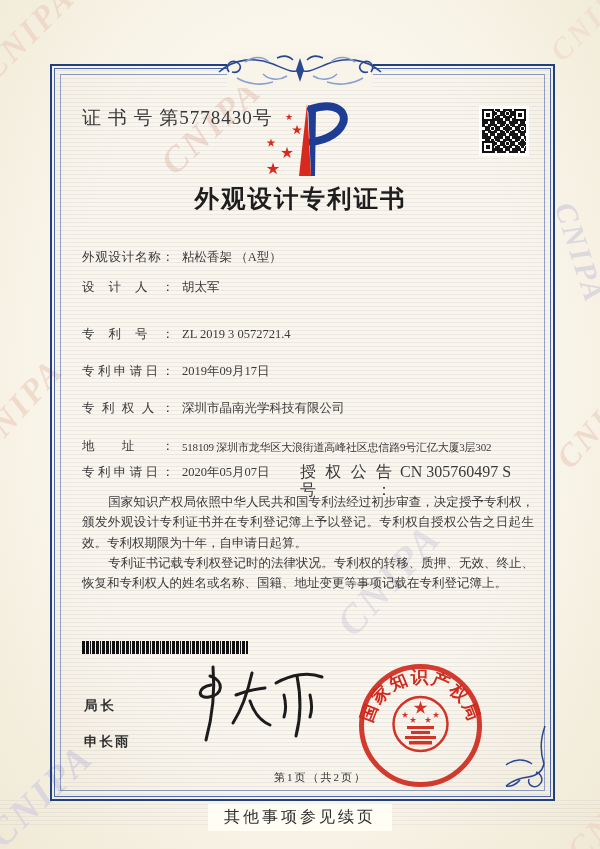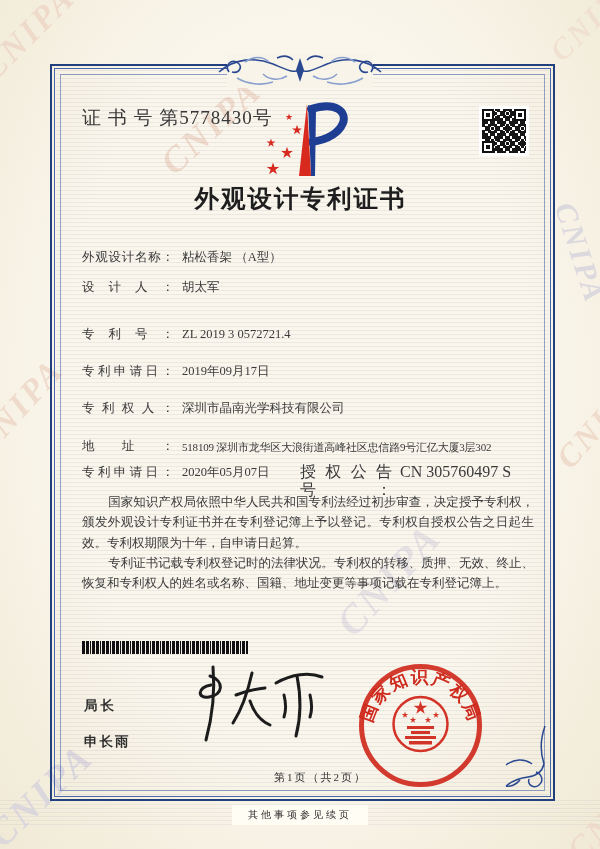--- a/index.html
+++ b/index.html
@@ -67,21 +67,21 @@
       font-weight:700;font-size:13.5px;color:#2e2e2e;letter-spacing:2px;margin-top:22px;}
   .signature{position:absolute;left:172px;top:660px;z-index:2;}
 
   .seal{position:absolute;left:357px;top:662px;width:127px;height:127px;z-index:3;}
   .seal-date{position:absolute;left:0;top:71px;width:127px;text-align:center;font-weight:700;
       font-size:12.5px;color:#141414;letter-spacing:.5px;}
 
   .page-num{position:absolute;left:50px;top:770px;width:541px;z-index:2;text-align:center;
       font-size:11px;color:#333;letter-spacing:2px;}
   .note-wrap{position:absolute;left:0;top:804px;width:600px;z-index:2;text-align:center;}
-  .note{display:inline-block;background:#fffdf4;padding:3px 16px;font-size:10px;color:#2f2f2f;letter-spacing:3px;}
+  .note{display:inline-block;background:#fffdf4;padding:3px 16px;font-size:16px;color:#2f2f2f;letter-spacing:3px;}
 </style>
 </head>
 <body>
 
 <div class="page">
 
   <span class="wm wm-pink" style="left:-30px;top:16px;font-size:34px;transform:rotate(-45deg);opacity:.8">CNIPA</span>
   <span class="wm wm-pink" style="left:540px;top:4px;font-size:30px;transform:rotate(-45deg);opacity:.55">CNIPA</span>
   <span class="wm wm-pink" style="left:150px;top:108px;font-size:36px;transform:rotate(-43deg);opacity:.85">CNIPA</span>
   <span class="wm wm-gray" style="left:528px;top:238px;font-size:30px;transform:rotate(72deg);opacity:.8">CNIPA</span>

